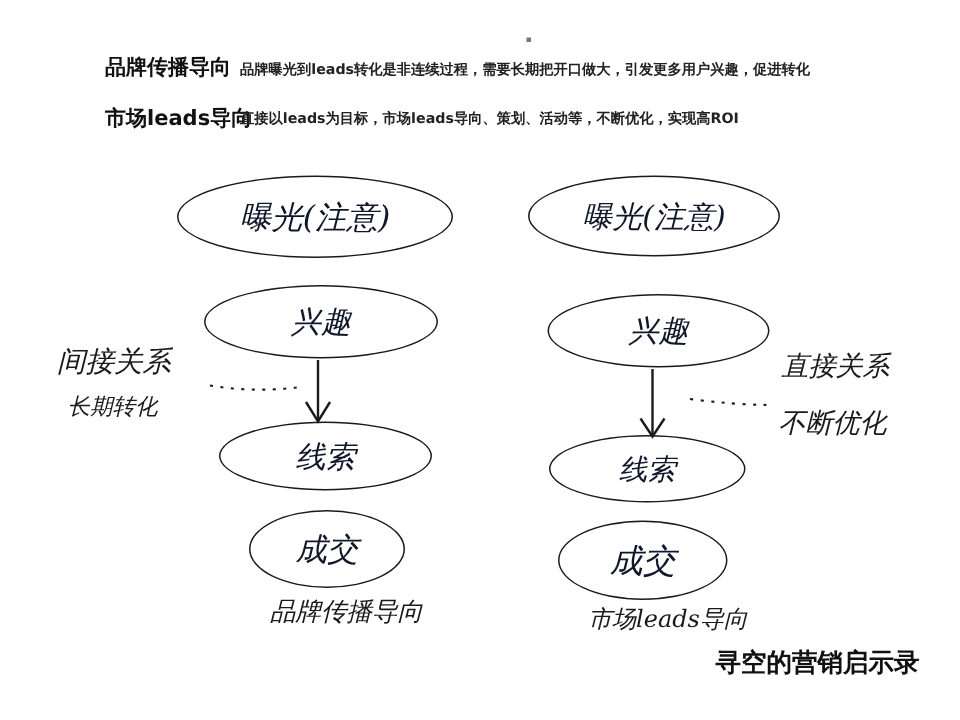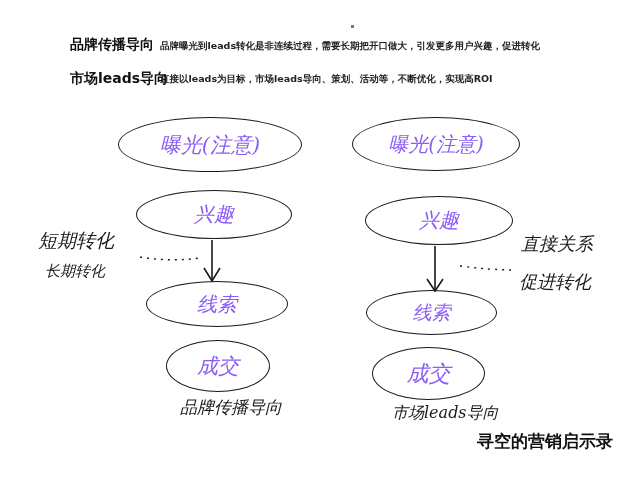--- a/index.html
+++ b/index.html
@@ -4,21 +4,21 @@
 <style>
   html, body { margin: 0; padding: 0; }
   body { width: 640px; height: 480px; background: #ffffff; position: relative; overflow: hidden;
          font-family: "DejaVu Sans", sans-serif; color: #111; }
   .abs { position: absolute; }
   .hdr-title { font-size: 14px; font-weight: bold; white-space: nowrap; }
   .hdr-desc { font-size: 10px; white-space: nowrap; font-weight: bold; color: #222; }
   .hand { font-family: "DejaVu Serif", serif; color: #1a1a1a; white-space: nowrap; font-style: italic; }
   .ellipse { position: absolute; border: 1.6px solid #1a1a1a; border-radius: 50%; display: flex;
              align-items: center; justify-content: center; box-sizing: border-box; }
-  .ellipse span { font-family: "DejaVu Serif", serif; font-style: italic; color: #8b5cf6; white-space: nowrap; }
+  .ellipse span { font-family: "DejaVu Serif", serif; font-style: italic; color: #0f172a; white-space: nowrap; }
   svg.lines { position: absolute; left: 0; top: 0; }
   .dot { position: absolute; width: 3px; height: 3px; background: #777; }
   .caption { font-size: 17px; font-weight: bold; white-space: nowrap; }
 </style>
 </head>
 <body>
 
 <div class="dot" style="left:351px; top:25px;"></div>
 
 <div class="abs hdr-title" style="left:70px; top:36px;">品牌传播导向</div>
@@ -44,33 +44,33 @@
 </div>
 <div class="ellipse" style="left:136px; top:190px; width:156px; height:49px;">
   <span style="font-size:20px;">兴趣</span>
 </div>
 <div class="ellipse" style="left:146px; top:281px; width:142px; height:46px;">
   <span style="font-size:20px;">线索</span>
 </div>
 <div class="ellipse" style="left:166px; top:340px; width:104px; height:52px;">
   <span style="font-size:21px;">成交</span>
 </div>
-<div class="abs hand" style="left:38px; top:228px; font-size:19px;">短期转化</div>
+<div class="abs hand" style="left:38px; top:228px; font-size:19px;">间接关系</div>
 <div class="abs hand" style="left:45px; top:262px; font-size:15px;font-style:italic;">长期转化</div>
 <div class="abs hand" style="left:180px; top:396px; font-size:17px;">品牌传播导向</div>
 
 <div class="ellipse" style="left:352px; top:117px; width:168px; height:54px;">
   <span style="font-size:20px;">曝光(注意)</span>
 </div>
 <div class="ellipse" style="left:365px; top:196px; width:148px; height:49px;">
   <span style="font-size:20px;">兴趣</span>
 </div>
 <div class="ellipse" style="left:366px; top:290px; width:131px; height:45px;">
   <span style="font-size:19px;">线索</span>
 </div>
 <div class="ellipse" style="left:372px; top:347px; width:113px; height:53px;">
   <span style="font-size:22px;">成交</span>
 </div>
 <div class="abs hand" style="left:521px; top:232px; font-size:18px;">直接关系</div>
-<div class="abs hand" style="left:519px; top:270px; font-size:18px;">促进转化</div>
+<div class="abs hand" style="left:519px; top:270px; font-size:18px;">不断优化</div>
 <div class="abs hand" style="left:392px; top:403px; font-size:16px;">市场leads导向</div>
 
 <div class="abs caption" style="left:477px; top:430px;">寻空的营销启示录</div>
 
 </body></html>

